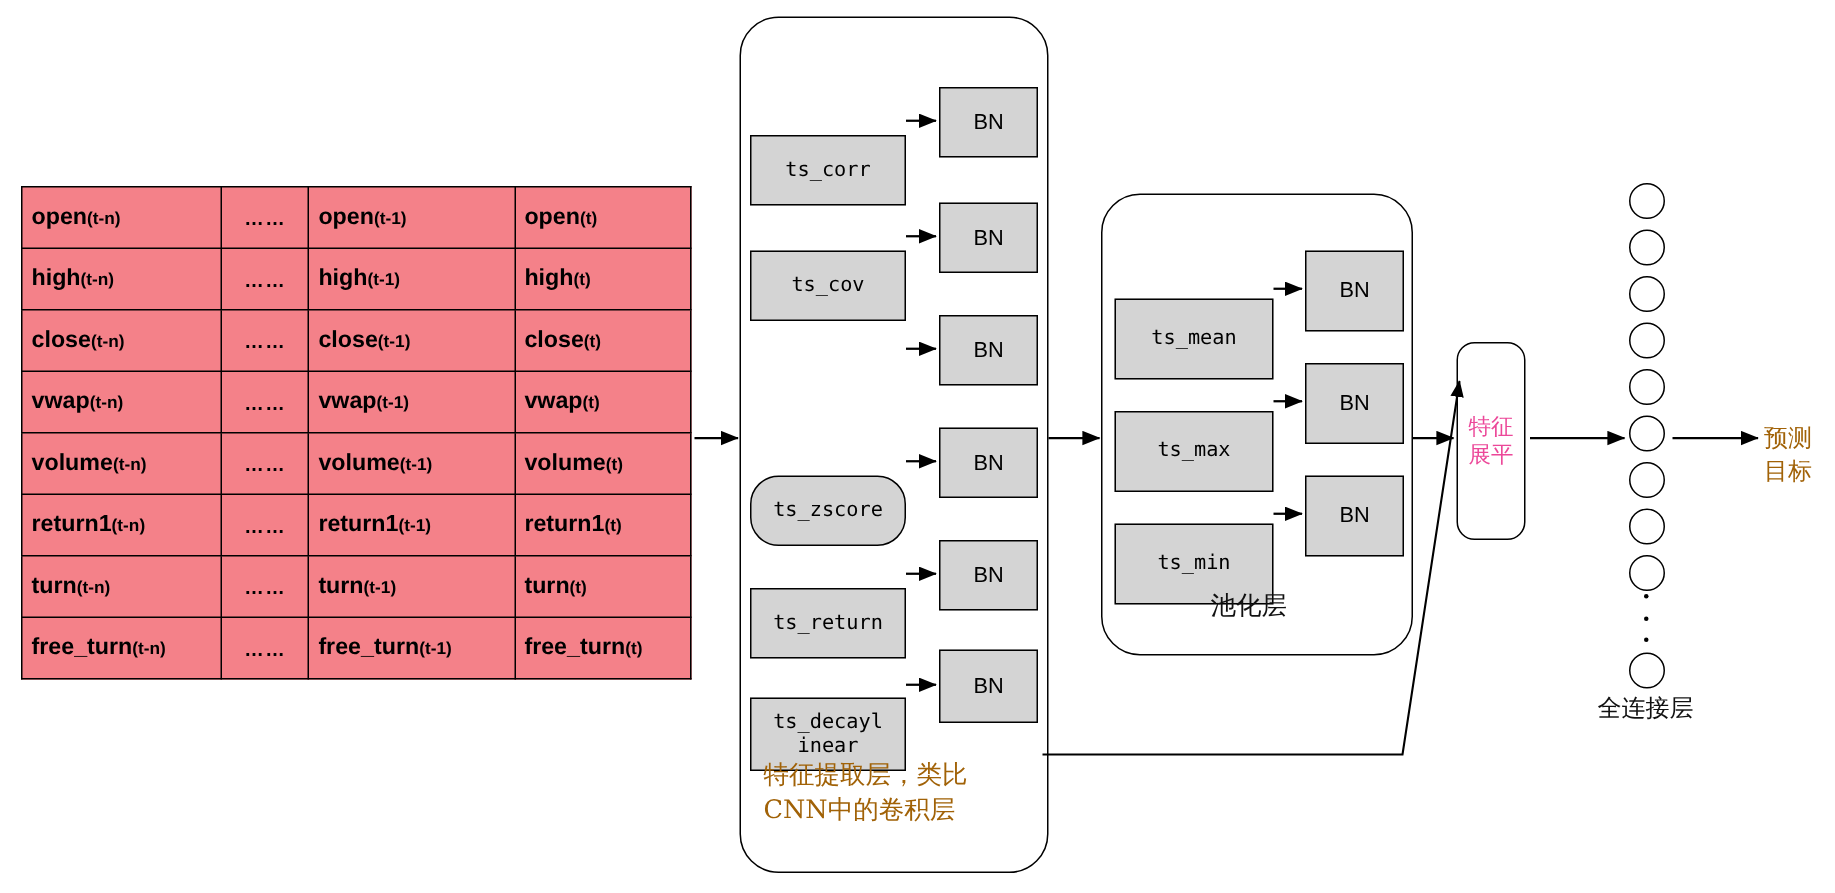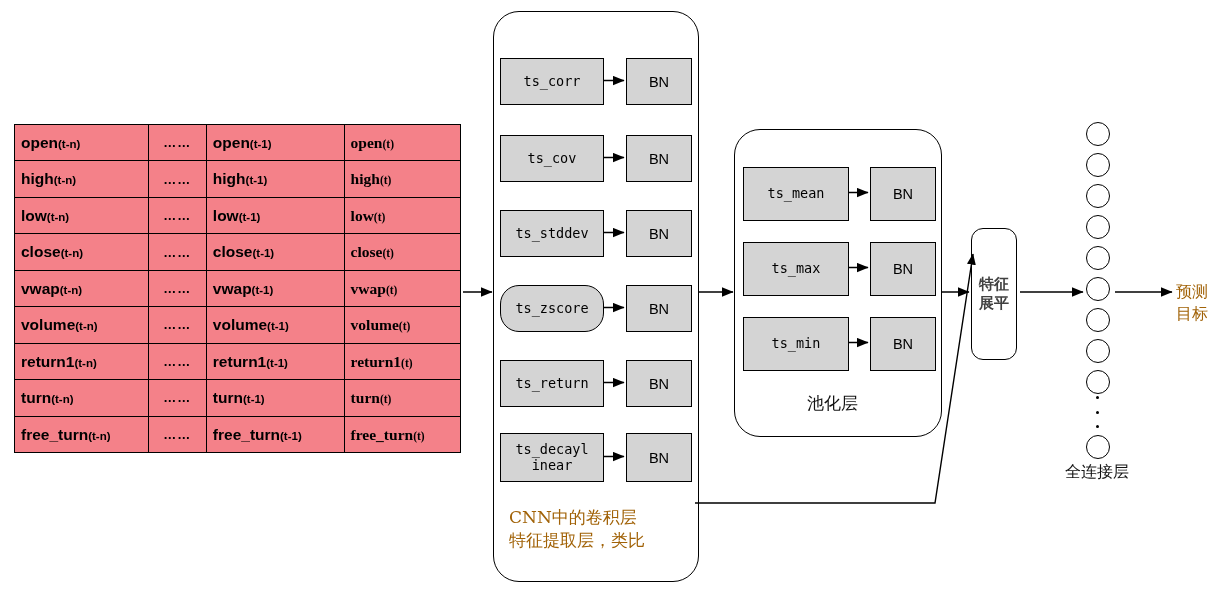--- a/index.html
+++ b/index.html
@@ -9,45 +9,45 @@
 
   
   #data-table{position:absolute;left:14px;top:124px;width:447px;height:329px;
       border-collapse:collapse;border:1.6px solid #000;background:#F48189;}
   #data-table td{border:1.6px solid #000;background:#F48189;color:#000;
       font-weight:bold;font-size:15.5px;padding:0 6px;height:32.9px;line-height:1;
       white-space:nowrap;font-family:"Liberation Sans","DejaVu Sans",sans-serif;}
   #data-table td.c0{width:133px;}
   #data-table td.c1{width:52px;text-align:center;font-size:13px;letter-spacing:1px;}
   #data-table td.c2{width:139px;margin-left:32px;}
-  #data-table td.c3{width:115px;font-family:Liberation Serif, serif;}
+  #data-table td.c3{width:115px;}
   .sub{font-size:11.5px;font-weight:bold;}
 
   .caption{position:absolute;font-family:"DejaVu Serif","Liberation Serif",serif;
       font-size:16px;color:#111;white-space:nowrap;}
 
   
   .rbox{position:absolute;border:1.4px solid #000;border-radius:26px;background:#fff;}
 
   
   .gbox{position:absolute;background:#D4D4D4;border:1.3px solid #000;
       display:flex;align-items:center;justify-content:center;
       font-family:"DejaVu Sans Mono","Liberation Mono",monospace;
-      font-size:13.5px;color:#000;text-align:center;line-height:1.15;}
+      font-size:13.5px;color:#000;text-align:center;line-height:1.15;margin-top:32px;}
   .bnbox{position:absolute;background:#D4D4D4;border:1.3px solid #000;
       display:flex;align-items:center;justify-content:center;
       font-family:"Liberation Sans","DejaVu Sans",sans-serif;
       font-size:14.5px;color:#000;}
 
   
   #flatten-box{position:absolute;left:971px;top:228px;width:44px;height:130px;
       border:1.3px solid #000;border-radius:12px;background:#fff;
       display:flex;align-items:center;justify-content:center;}
   #flatten-box .txt{font-family:"DejaVu Serif","Liberation Serif",serif;
-      font-size:15px;line-height:1.25;text-align:center;color:#404040;font-weight:bold;}
+      font-size:15px;line-height:1.25;text-align:center;color:#ec4899;}
 
   
   .neuron{position:absolute;width:22px;height:22px;border:1.4px solid #000;
       border-radius:50%;background:#fff;}
   #fc-dots{position:absolute;left:1086px;top:396px;width:22px;height:32px;
       display:flex;flex-direction:column;align-items:center;justify-content:space-between;}
   #fc-dots i{display:block;width:3px;height:3px;border-radius:50%;background:#000;}
 
   .label-serif{position:absolute;font-family:"DejaVu Serif","Liberation Serif",serif;
       font-size:16px;color:#111;white-space:nowrap;}
@@ -69,26 +69,20 @@
           <td class="c2">open<span class="sub">(t-1)</span></td>
           <td class="c3">open<span class="sub">(t)</span></td>
         </tr>
         <tr>
           <td class="c0">high<span class="sub">(t-n)</span></td>
           <td class="c1">……</td>
           <td class="c2">high<span class="sub">(t-1)</span></td>
           <td class="c3">high<span class="sub">(t)</span></td>
         </tr>
         <tr>
-          <td class="c0">low<span class="sub">(t-n)</span></td>
-          <td class="c1">……</td>
-          <td class="c2">low<span class="sub">(t-1)</span></td>
-          <td class="c3">low<span class="sub">(t)</span></td>
-        </tr>
-        <tr>
           <td class="c0">close<span class="sub">(t-n)</span></td>
           <td class="c1">……</td>
           <td class="c2">close<span class="sub">(t-1)</span></td>
           <td class="c3">close<span class="sub">(t)</span></td>
         </tr>
         <tr>
           <td class="c0">vwap<span class="sub">(t-n)</span></td>
           <td class="c1">……</td>
           <td class="c2">vwap<span class="sub">(t-1)</span></td>
           <td class="c3">vwap<span class="sub">(t)</span></td>
@@ -122,36 +116,35 @@
 
 
   <div class="rbox" id="feature-box" style="left:493px;top:11px;width:204px;height:569px;"></div>
 
   <div class="gbox" style="left:500px;top:58px;width:102px;height:45px;">ts_corr</div>
   <div class="bnbox" style="left:626px;top:58px;width:64px;height:45px;">BN</div>
 
   <div class="gbox" style="left:500px;top:135px;width:102px;height:45px;">ts_cov</div>
   <div class="bnbox" style="left:626px;top:135px;width:64px;height:45px;">BN</div>
 
-  <div class="gbox" style="left:500px;top:210px;width:102px;height:45px;">ts_stddev</div>
   <div class="bnbox" style="left:626px;top:210px;width:64px;height:45px;">BN</div>
 
   <div class="gbox" style="left:500px;top:285px;width:102px;height:45px;border-radius:19px;">ts_zscore</div>
   <div class="bnbox" style="left:626px;top:285px;width:64px;height:45px;">BN</div>
 
   <div class="gbox" style="left:500px;top:360px;width:102px;height:45px;">ts_return</div>
   <div class="bnbox" style="left:626px;top:360px;width:64px;height:45px;">BN</div>
 
   <div class="gbox" style="left:500px;top:433px;width:102px;height:47px;white-space:pre;">ts_decayl
 inear</div>
   <div class="bnbox" style="left:626px;top:433px;width:64px;height:47px;">BN</div>
 
   <div class="label-mixed" style="left:509px;top:506px;">
+    <div>特征提取层，类比</div>
     <div>CNN中的卷积层</div>
-    <div>特征提取层，类比</div>
   </div>
 
   <div class="rbox" id="pooling-box" style="left:734px;top:129px;width:206px;height:306px;"></div>
 
   <div class="gbox" style="left:743px;top:167px;width:104px;height:52px;">ts_mean</div>
   <div class="bnbox" style="left:870px;top:167px;width:64px;height:52px;">BN</div>
 
   <div class="gbox" style="left:743px;top:242px;width:104px;height:52px;">ts_max</div>
   <div class="bnbox" style="left:870px;top:242px;width:64px;height:52px;">BN</div>
 

